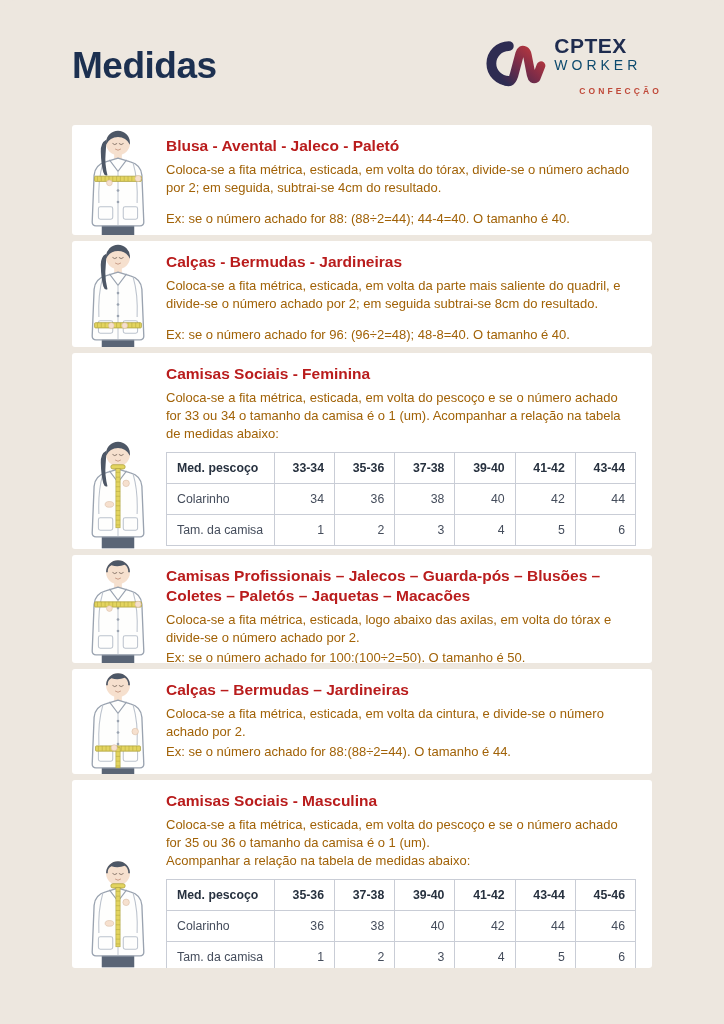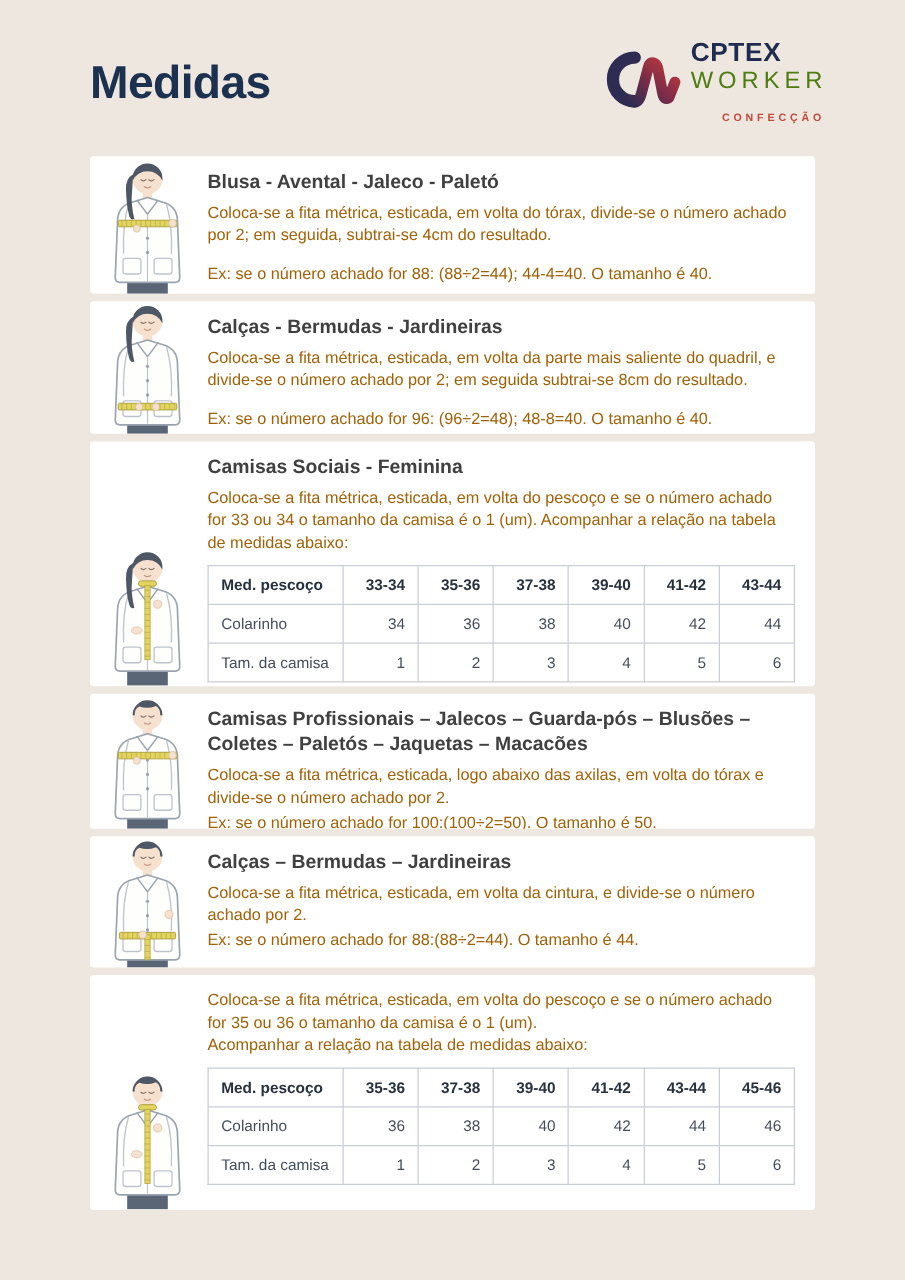--- a/index.html
+++ b/index.html
@@ -5,30 +5,30 @@
   html,body{margin:0;padding:0;background:#EDE7DF;}
   .page{position:relative;width:724px;height:1024px;background:#EDE7DF;overflow:hidden;
         font-family:"Liberation Sans","DejaVu Sans",sans-serif;border-radius:18px;}
   
   .header{height:125px;display:flex;align-items:center;justify-content:space-between;
           padding:6px 62px 0 72px;box-sizing:border-box;}
   .page-title{font-size:37px;font-weight:800;color:#1C3050;margin:0;letter-spacing:-0.5px;}
   .logo{display:flex;align-items:center;gap:7px;}
   .logo-text{display:flex;flex-direction:column;line-height:1.05;}
   .logo-brand{font-size:21px;font-weight:800;color:#1F2C4F;letter-spacing:0.5px;}
-  .logo-sub{font-size:19px;color:#4d7c0f;letter-spacing:4px;margin-top:1px;}
+  .logo-sub{font-size:14px;color:#0c4a6e;letter-spacing:4px;margin-top:1px;}
   .logo-tag{font-size:8.5px;font-weight:bold;color:#C04939;letter-spacing:3.1px;margin-top:15px;padding-left:25px;}
   
   .cards{display:flex;flex-direction:column;gap:6px;margin:0 72px;}
   .card{background:#FFFFFF;border-radius:3px;display:flex;overflow:hidden;}
   .hA{height:110px}.hB{height:106px}.hC{height:196px}.hD{height:108px}.hE{height:105px}.hF{height:188px}
   .fig{flex:0 0 92px;display:flex;align-items:center;justify-content:center;overflow:hidden;}
   .fig.bottom{align-items:flex-end;}
   .content{flex:1;padding:11px 16px 8px 2px;}
-  .sec-title{font-size:15.5px;font-weight:bold;color:#404040;margin:0 0 5px 0;line-height:1.3;}
+  .sec-title{font-size:15.5px;font-weight:bold;color:#b91c1c;margin:0 0 5px 0;line-height:1.3;}
   .body{font-size:13px;line-height:1.38;color:#a16207;margin:0;}
   .example{margin-top:2px;}
   .example.gap{margin-top:13px;}
   
   .mtable{border-collapse:collapse;width:100%;margin-top:9px;font-size:12.3px;color:#454D5C;}
   .mtable td{border:1px solid #C9CDD6;padding:8px 10px;text-align:right;}
   .mtable td.rowlabel{text-align:left;width:23%;}
   .mtable td.th{font-weight:bold;color:#27313F;}
 </style>
 </head>
@@ -278,20 +278,21 @@
             <path d="M42.3,27.8 q2.7,2.4 5.4,0" stroke="#C79A84" stroke-width="1" fill="none" stroke-linecap="round"></path>
             <path d="M32.5,21.5 a12.5,12.5 0 0 1 25,0 l-1.8,0 q0.1,-5.6 -3.6,-7.8 q-7,2.8 -14,0.5 q-4.3,2.1 -3.8,7.3 z" fill="#4D5766"></path>
             <rect x="37.5" y="32.5" width="15" height="4.5" rx="2.2" fill="#E3D45F" stroke="#ACA03C" stroke-width="0.8"></rect>
             <rect x="42.8" y="36.5" width="4.4" height="62" fill="#E3D45F" stroke="#ACA03C" stroke-width="0.6"></rect>
             <path d="M42.8,40.5 h4.4 M42.8,45.5 h4.4 M42.8,50.5 h4.4 M42.8,55.5 h4.4 M42.8,60.5 h4.4 M42.8,65.5 h4.4 M42.8,70.5 h4.4 M42.8,75.5 h4.4 M42.8,80.5 h4.4 M42.8,85.5 h4.4 M42.8,90.5 h4.4 M42.8,95.5 h4.4 " stroke="#ACA03C" stroke-width="0.5" fill="none"></path>
             <circle cx="53.5" cy="52" r="3.4" fill="#F6E0CE" stroke="#D9BCA3" stroke-width="0.6"></circle>
             <ellipse cx="36" cy="74" rx="4.5" ry="3" fill="#F6E0CE" stroke="#D9BCA3" stroke-width="0.6"></ellipse>
           </svg>
         </div>
       <div class="content">
+        <h2 class="sec-title">Camisas Sociais - Masculina</h2>
         <p class="body">Coloca-se a fita métrica, esticada, em volta do pescoço e se o número achado for 35 ou 36 o tamanho da camisa é o 1 (um).</p>
         <p class="body">Acompanhar a relação na tabela de medidas abaixo:</p>
         <table class="mtable">
             <tbody>
               <tr>
                 <td class="rowlabel th">Med. pescoço</td>
                 <td class=" th">35-36</td>
                 <td class=" th">37-38</td>
                 <td class=" th">39-40</td>
                 <td class=" th">41-42</td>

